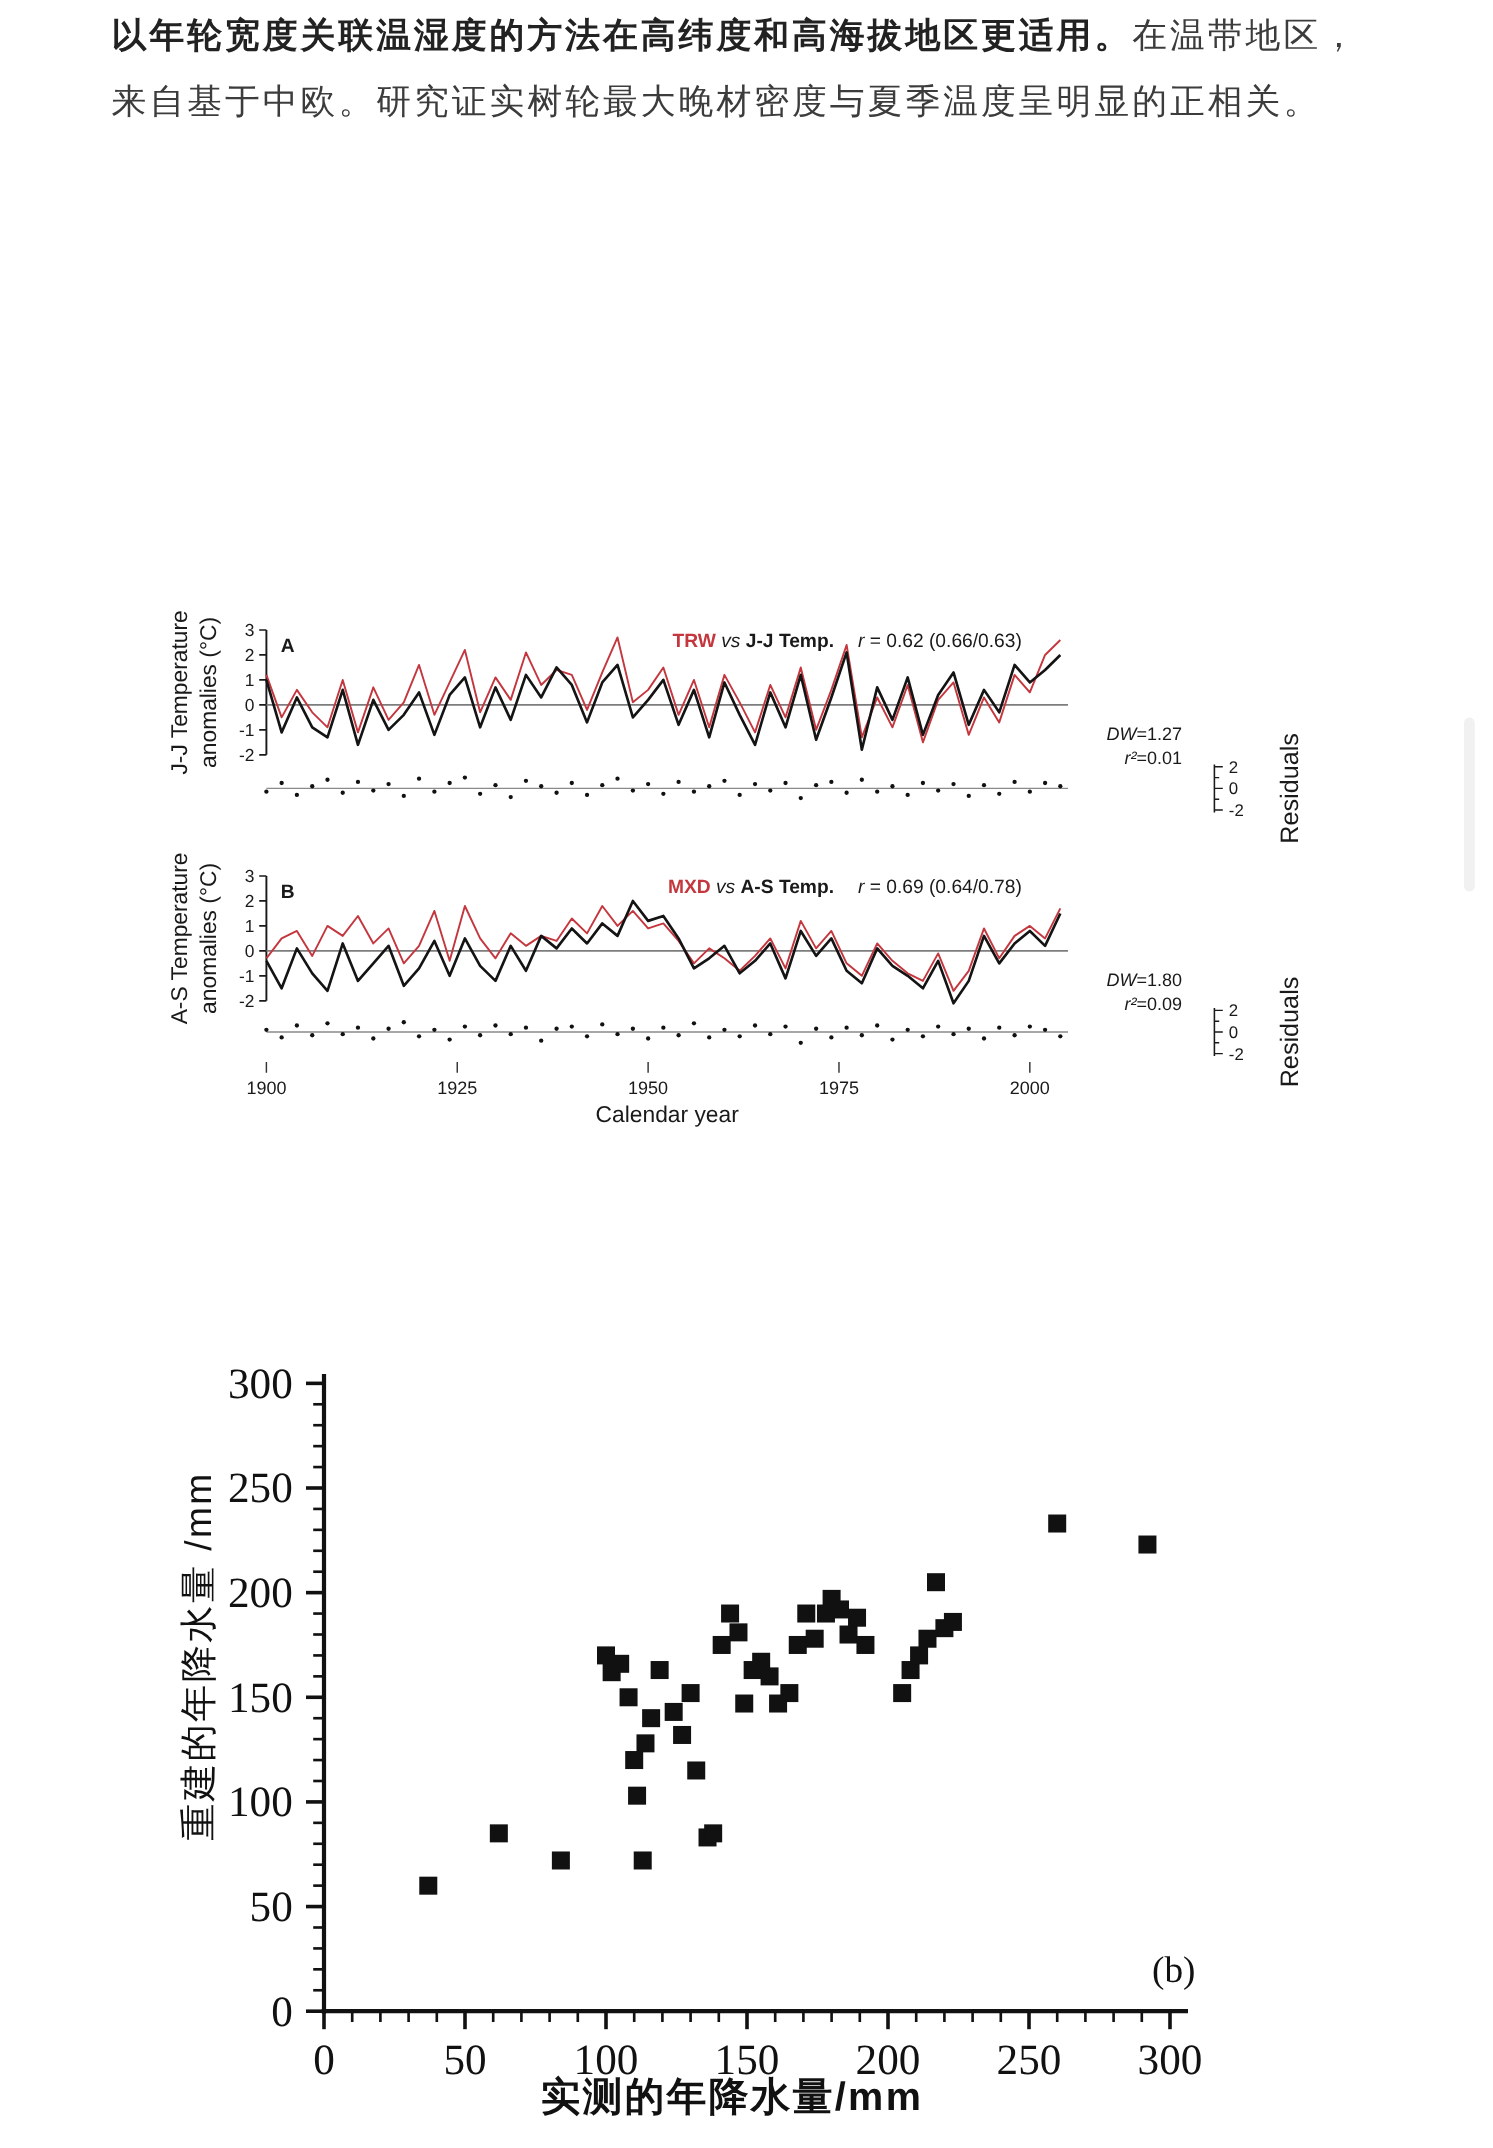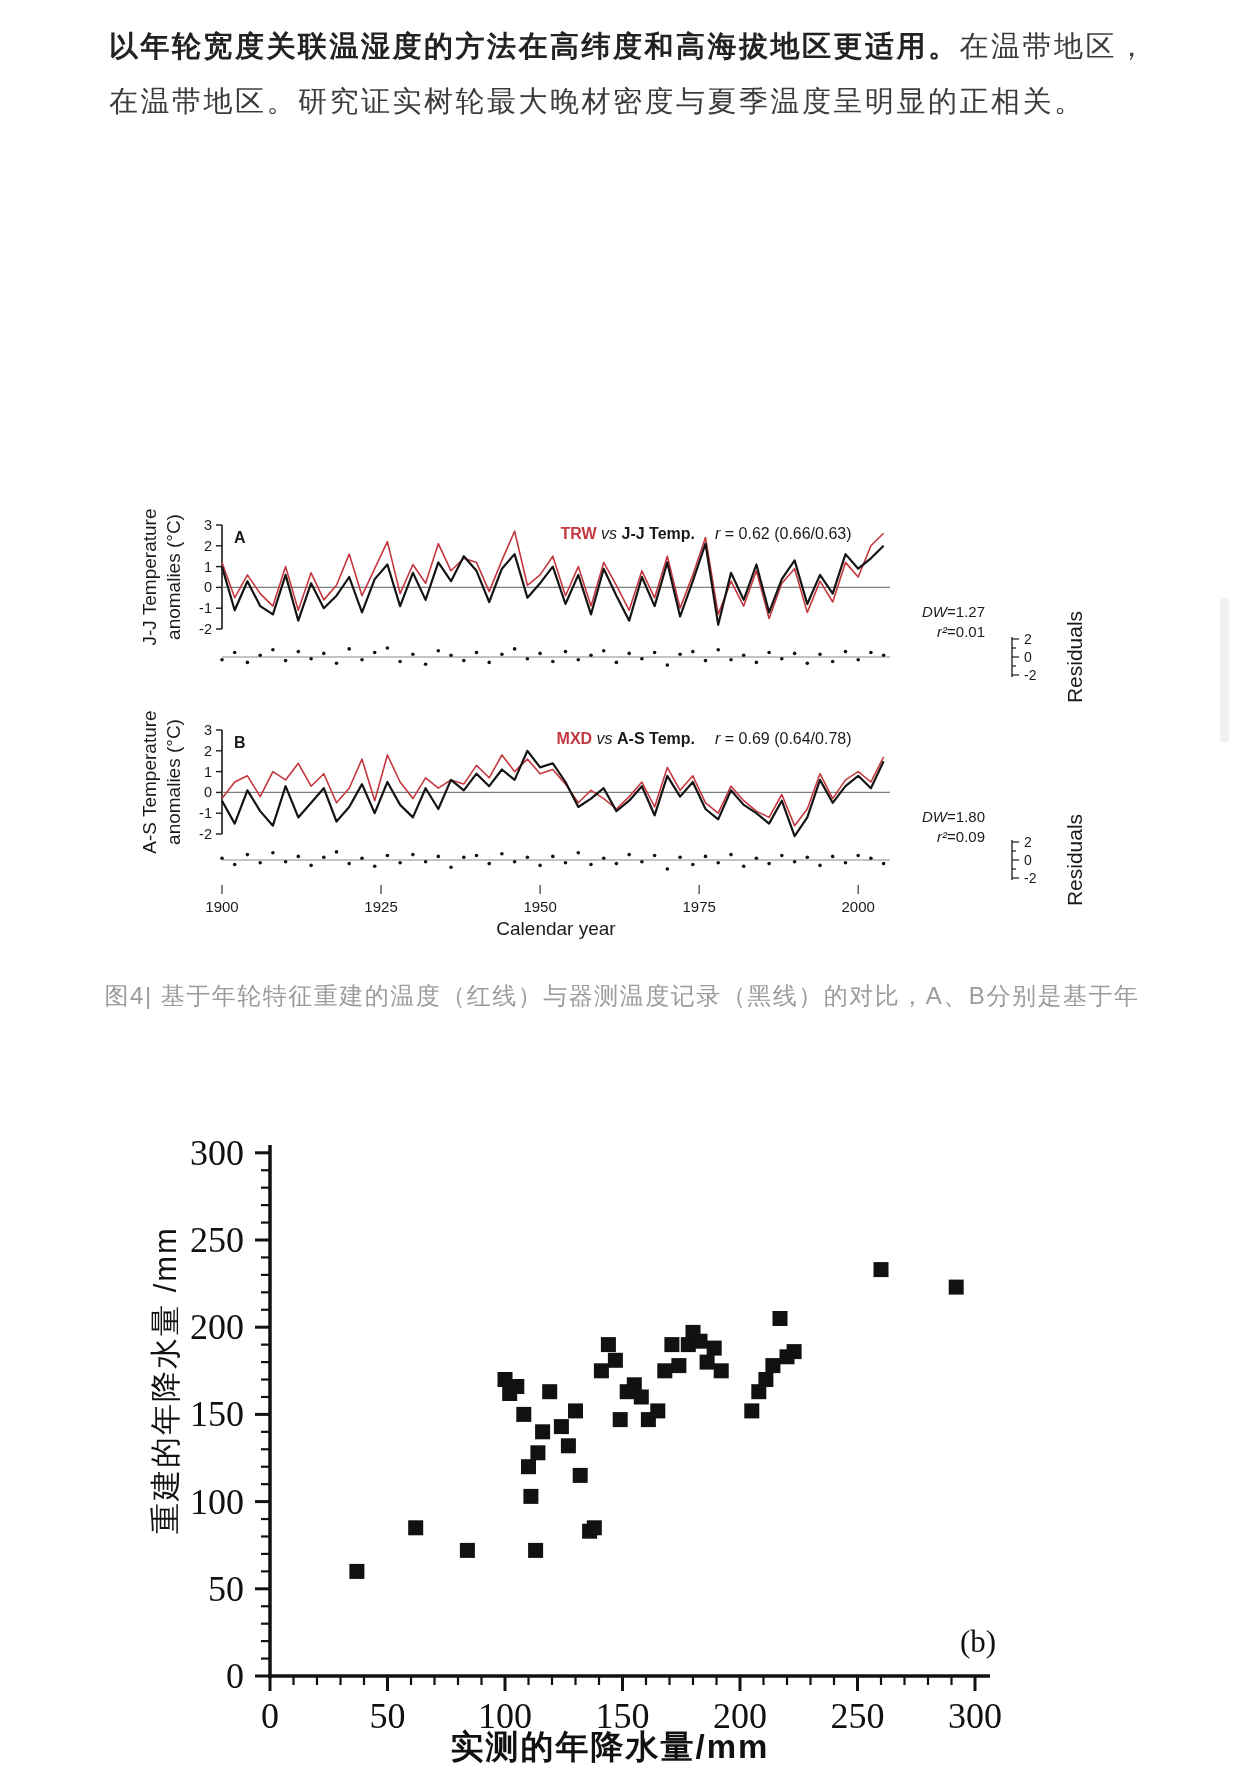--- a/index.html
+++ b/index.html
@@ -1,18 +1,18 @@
 <!DOCTYPE html>
 <html><head>
 <meta charset="utf-8">
 <style>
   html,body{margin:0;padding:0;background:#ffffff;}
   .page{position:relative;width:1244px;height:1790px;background:#ffffff;overflow:hidden;
         font-family:"Liberation Sans","DejaVu Sans",sans-serif;}
-  .para{position:absolute;left:93px;width:1075px;margin:16px;color:#3c3c3c;
+  .para{position:absolute;left:93px;width:1075px;margin:0;color:#3c3c3c;
         font-size:29px;letter-spacing:2.5px;}
   .pline{display:block;height:55px;line-height:55px;white-space:nowrap;}
   .bold-lead{font-weight:700;color:#222222;}
   .link{font-weight:700;cursor:pointer;}
   .caption{position:absolute;top:972px;left:0;width:1244px;text-align:center;
            font-size:24px;line-height:48px;letter-spacing:1.5px;}
   .fig{position:absolute;}
   #fig1{left:140px;top:437px;}
   #fig2{left:140px;top:1080px;}
   #fig1 svg{filter:blur(0.35px);}
@@ -20,21 +20,21 @@
   .scrollbar-thumb{position:absolute;left:1220px;top:598px;width:9px;height:145px;
                    background:#f1f1f1;border-radius:5px;}
 </style>
 </head>
 <body>
 
 <div class="page">
 
   <p class="para" style="top:3px">
     <span class="pline"><span class="bold-lead">以年轮宽度关联温湿度的方法在高纬度和高海拔地区更适用。</span><span>在温带地区，</span></span>
-    <span class="pline">在温带地区。研究证实树轮最大晚材密度与夏季温度呈明显的正相关。</span>
+    <span class="pline">来自基于中欧。研究证实树轮最大晚材密度与夏季温度呈明显的正相关。</span>
   </p>
 
 
   <div id="fig1" class="fig">
     <svg id="fig1svg" width="960" height="505" viewBox="0 0 960 505">
         <g>
           <line x1="82" y1="88" x2="82" y2="192" stroke="#1a1a1a" stroke-width="1.6"></line>
           <line x1="76" y1="88" x2="82" y2="88" stroke="#1a1a1a" stroke-width="1.4"></line>
           <text x="72" y="93" font-size="14.5" fill="#1a1a1a" text-anchor="end" font-family="&quot;Liberation Sans&quot;,&quot;DejaVu Sans&quot;,sans-serif">3</text>
           <line x1="76" y1="108.8" x2="82" y2="108.8" stroke="#1a1a1a" stroke-width="1.4"></line>
@@ -219,21 +219,20 @@
         <text x="400.0952380952381" y="475" font-size="15" fill="#1a1a1a" text-anchor="middle" font-family="&quot;Liberation Sans&quot;,&quot;DejaVu Sans&quot;,sans-serif">1950</text>
         <line x1="559.1428571428571" y1="448" x2="559.1428571428571" y2="457" stroke="#333" stroke-width="1.2"></line>
         <text x="559.1428571428571" y="475" font-size="15" fill="#1a1a1a" text-anchor="middle" font-family="&quot;Liberation Sans&quot;,&quot;DejaVu Sans&quot;,sans-serif">1975</text>
         <line x1="718.1904761904761" y1="448" x2="718.1904761904761" y2="457" stroke="#333" stroke-width="1.2"></line>
         <text x="718.1904761904761" y="475" font-size="15" fill="#1a1a1a" text-anchor="middle" font-family="&quot;Liberation Sans&quot;,&quot;DejaVu Sans&quot;,sans-serif">2000</text>
         <text x="416" y="498" font-size="19" fill="#1a1a1a" text-anchor="middle" font-family="&quot;Liberation Sans&quot;,&quot;DejaVu Sans&quot;,sans-serif">Calendar year</text>
       </svg>
   </div>
 
   <div class="caption" id="fig-caption" style="color: rgb(155, 155, 155);">
-    <span style="display:block">图4| 基于年轮特征重建的温度（红线）与器测温度记录（黑线）的对比，A、B分别是基于年</span>
   </div>
 
   <div id="fig2" class="fig">
     <svg id="fig2svg" width="960" height="710" viewBox="0 0 960 710">
         <line x1="130" y1="65" x2="130" y2="598" stroke="#111" stroke-width="3.5"></line>
         <line x1="128" y1="596" x2="850" y2="596" stroke="#111" stroke-width="3.5"></line>
         <line x1="130" y1="596" x2="130" y2="611" stroke="#111" stroke-width="3"></line>
         <line x1="153.5" y1="596" x2="153.5" y2="605" stroke="#111" stroke-width="2.2"></line>
         <line x1="177" y1="596" x2="177" y2="605" stroke="#111" stroke-width="2.2"></line>
         <line x1="200.5" y1="596" x2="200.5" y2="605" stroke="#111" stroke-width="2.2"></line>

